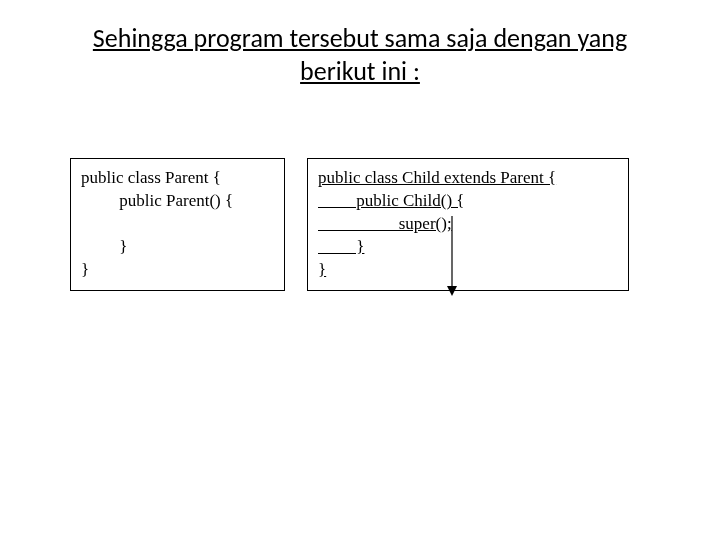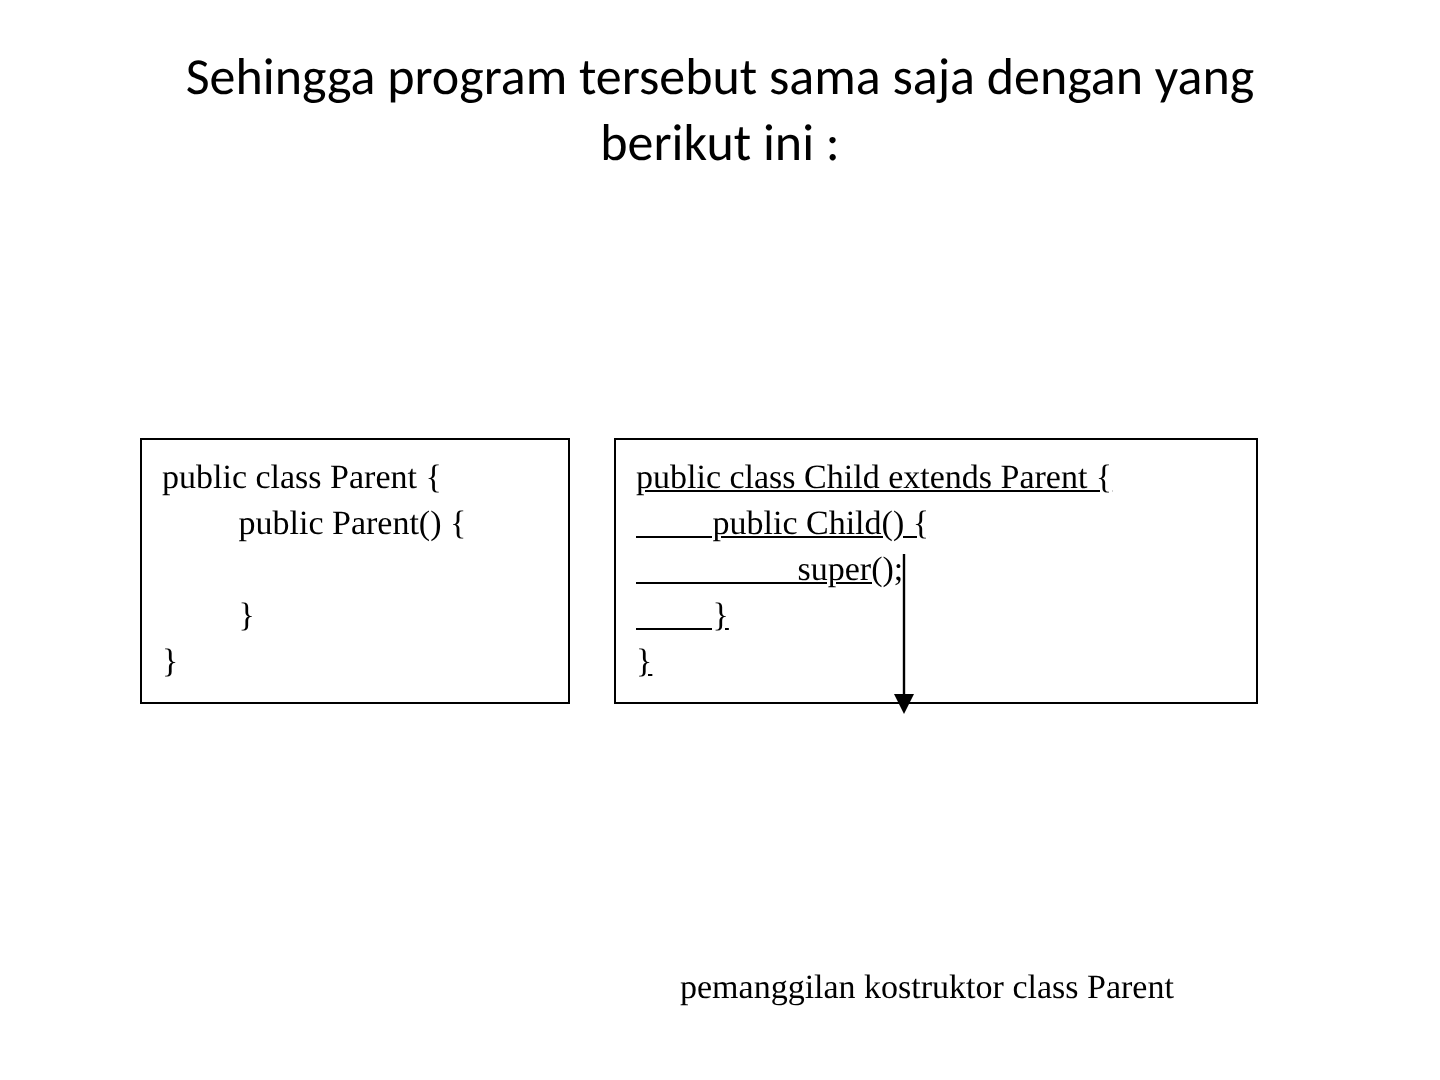--- a/index.html
+++ b/index.html
@@ -12,24 +12,25 @@
       position: relative;
     }
     .title-area {
       padding: 22px 60px 0 60px;
       text-align: center;
     }
     .title-area h1 {
       font-size: 26px;
       font-weight: 400;
       line-height: 1.25;
+      text-decoration: underline;
     }
     .content {
       position: relative;
-      margin-top: 120px;
+      margin-top: 59px;
       padding: 12px 70px;
     }
     .boxes {
       display: flex;
       gap: 22px;
       align-items: flex-start;
     }
     .code-box {
       border: 1px solid #000;
       background: #fff;
@@ -70,14 +71,13 @@
     <div class="code-box right-box">public class Child extends Parent {
          public Child() {
                    super();
          }
 }</div>
   </div>
   <svg class="arrow" width="200" height="180" style="left:390px; top:50px;">
     <line x1="62" y1="20" x2="62" y2="93" stroke="#000" stroke-width="1.2"></line>
     <polygon points="62,100 57,90 67,90" fill="#000"></polygon>
   </svg>
-  <div class="caption">pemanggilan kostruktor class Parent</div>
 </div>
 
 </body></html>

